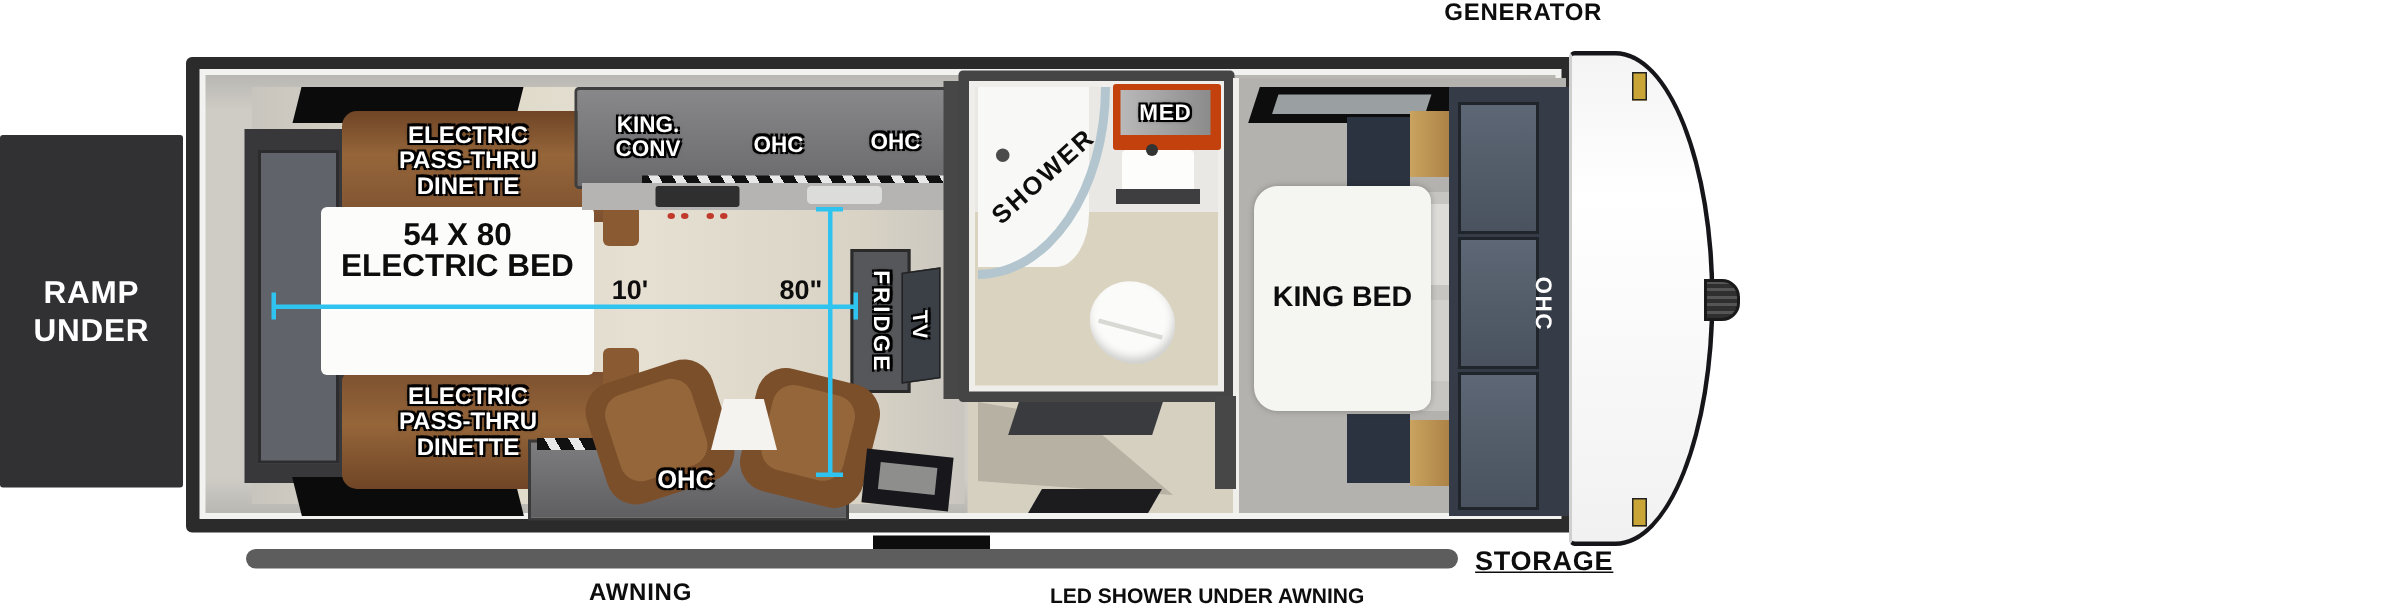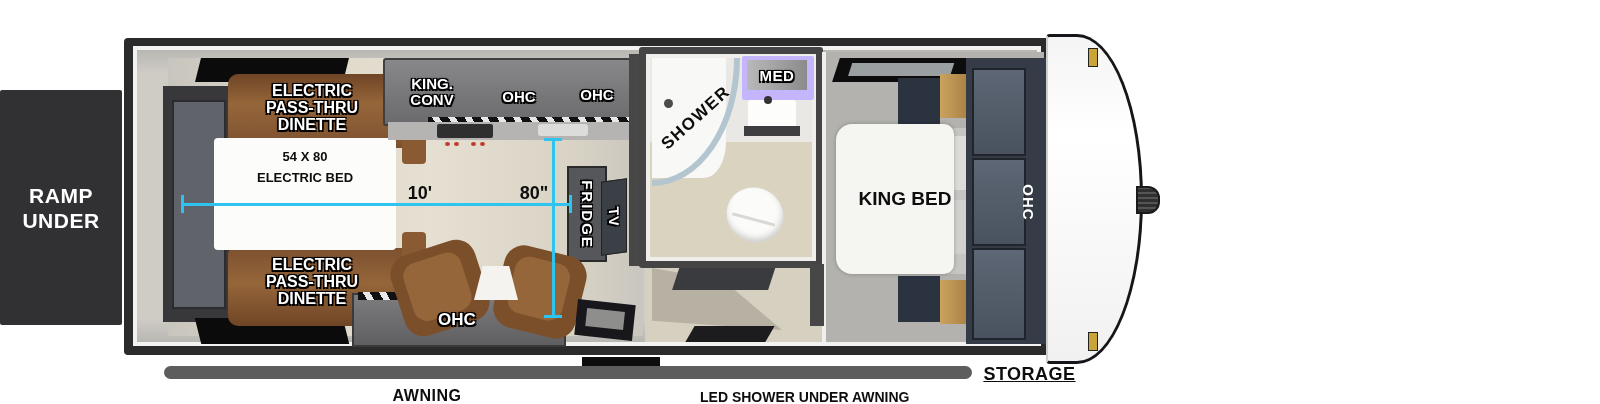--- a/index.html
+++ b/index.html
@@ -103,21 +103,21 @@
   <div class="abs" style="left:639px;top:47px;width:184px;height:221px;background:#454545;border-radius:3px;"></div>
   <div class="abs" style="left:646px;top:54px;width:170px;height:207px;background:#efeeea;"></div>
   <div class="abs" style="left:650px;top:58px;width:162px;height:199px;
               background:linear-gradient(180deg,#e9e8e5 0 42%,#d9d3c0 42% 100%);"></div>
 
   <div class="abs" style="left:652px;top:58px;width:74px;height:120px;background:#f8f8f6;border-radius:0 0 30% 0;"></div>
   <div class="abs" style="left:652px;top:58px;width:82px;height:122px;border-right:6px solid #b3c6cf;
               border-bottom:6px solid #b3c6cf;border-bottom-right-radius:100% 100%;"></div>
   <div class="abs" style="left:664px;top:99px;width:9px;height:9px;background:#4b4b4b;border-radius:50%;"></div>
 
-  <div class="abs" style="left:742px;top:56px;width:72px;height:44px;background:#c4b5fd;border-radius:2px;">
+  <div class="abs" style="left:742px;top:56px;width:72px;height:44px;background:#c2410c;border-radius:2px;">
     <div class="abs" style="left:5px;top:4px;width:60px;height:30px;
                 background:linear-gradient(90deg,#b9b9b9,#8b8b8b);display:flex;align-items:center;justify-content:center;">
       <span class="wlabel" style="font-size:15px;letter-spacing:.5px;">MED</span>
     </div>
   </div>
   <div class="abs" style="left:748px;top:100px;width:48px;height:30px;background:#fdfdfc;border-radius:3px;"></div>
   <div class="abs" style="left:744px;top:126px;width:56px;height:10px;background:#3e3e40;"></div>
   <div class="abs" style="left:764px;top:96px;width:8px;height:8px;background:#333;border-radius:50%;"></div>
 
   <div class="abs" style="left:726px;top:188px;width:58px;height:54px;background:#fbfbf9;border-radius:50%;
@@ -138,21 +138,21 @@
   <div class="abs" style="left:898px;top:276px;width:42px;height:46px;background:#2c3340;"></div>
   <div class="abs" style="left:940px;top:280px;width:34px;height:44px;background:linear-gradient(90deg,#caa35f,#a3793f);"></div>
 
   <div class="abs" style="left:948px;top:128px;width:30px;height:146px;background:#c6c5c2;">
     <div class="abs" style="left:2px;top:8px;width:26px;height:54px;background:#dddcd9;"></div>
     <div class="abs" style="left:2px;top:72px;width:26px;height:54px;background:#d2d1ce;"></div>
   </div>
 
   <div class="abs" style="left:836px;top:124px;width:118px;height:150px;background:#f5f5f2;
               border-radius:16px 10px 10px 16px;box-shadow:0 0 4px rgba(0,0,0,.25);">
-    <div class="abs blabel" style="left:0;top:64px;width:100%;font-size:19px;white-space:nowrap;padding-left:10px;">KING BED</div>
+    <div class="abs blabel" style="left:0;top:64px;width:100%;font-size:19px;white-space:nowrap;">KING BED</div>
   </div>
 
   <div class="abs" style="left:966px;top:58px;width:80px;height:286px;background:#353c47;">
     <div class="abs" style="left:6px;top:10px;width:50px;height:84px;border:2px solid #20242b;
                 background:linear-gradient(180deg,#5d6775,#49525e);"></div>
     <div class="abs" style="left:6px;top:100px;width:50px;height:84px;border:2px solid #20242b;
                 background:linear-gradient(180deg,#5d6775,#49525e);"></div>
     <div class="abs" style="left:6px;top:190px;width:50px;height:88px;border:2px solid #20242b;
                 background:linear-gradient(180deg,#5d6775,#49525e);"></div>
   </div>
@@ -173,21 +173,21 @@
     <span class="line">ELECTRIC</span>
     <span class="line">PASS-THRU</span>
     <span class="line">DINETTE</span>
   </div>
   <div class="abs wlabel" style="left:222px;top:256px;width:180px;font-size:16px;line-height:17px;">
     <span class="line">ELECTRIC</span>
     <span class="line">PASS-THRU</span>
     <span class="line">DINETTE</span>
   </div>
 
-  <div class="abs blabel" style="left:214px;top:146px;width:182px;font-size:13px;line-height:21px;">
+  <div class="abs blabel" style="left:214px;top:146px;width:182px;font-size:21px;line-height:21px;">
     <span class="line">54 X 80</span>
     <span class="line">ELECTRIC BED</span>
   </div>
 
   <div class="abs blabel" style="left:400px;top:183px;width:40px;font-size:18px;">10'</div>
   <div class="abs blabel" style="left:512px;top:183px;width:44px;font-size:18px;">80"</div>
 
   <div class="abs wlabel" style="left:388px;top:76px;width:88px;font-size:15px;line-height:16px;">
     <span class="line">KING.</span>
     <span class="line">CONV</span>
@@ -203,20 +203,21 @@
               background:linear-gradient(180deg,#f4f4f4,#ffffff 30%,#f1f1f1);
               border:3px solid #15151a;border-left:2px solid #cfcfcf;
               border-radius:4px 70px 70px 4px / 4px 175px 175px 4px;z-index:8;"></div>
   <div class="abs" style="left:1088px;top:48px;width:8px;height:17px;background:#c9a437;border:1px solid #222;z-index:9;"></div>
   <div class="abs" style="left:1088px;top:332px;width:8px;height:17px;background:#c9a437;border:1px solid #222;z-index:9;"></div>
   <div class="abs" style="left:1136px;top:186px;width:20px;height:24px;border:2px solid #1a1a1a;
               background:repeating-linear-gradient(0deg,#2f2f2f 0 3px,#555 3px 5px);
               border-radius:0 12px 12px 0;z-index:9;"></div>
 
   <div class="abs blabel" style="left:928px;top:1px;width:175px;font-size:16px;line-height:15px;letter-spacing:.5px;z-index:10;">
+    <span class="line">GENERATOR</span>
   </div>
 
   <div class="abs" style="left:582px;top:357px;width:78px;height:9px;background:#0d0d0d;"></div>
   <div class="abs" style="left:164px;top:366px;width:808px;height:13px;background:#5d5d5d;border-radius:7px;"></div>
 
   <div class="abs blabel" style="left:382px;top:387px;width:90px;font-size:16px;letter-spacing:.5px;">AWNING</div>
   <div class="abs blabel" style="left:700px;top:389px;width:210px;font-size:14px;white-space:nowrap;text-align:left;">LED SHOWER UNDER AWNING</div>
   <div class="abs blabel" style="left:972px;top:364px;width:115px;font-size:18px;letter-spacing:.5px;z-index:10;text-decoration:underline;">STORAGE</div>
 
 </div>

